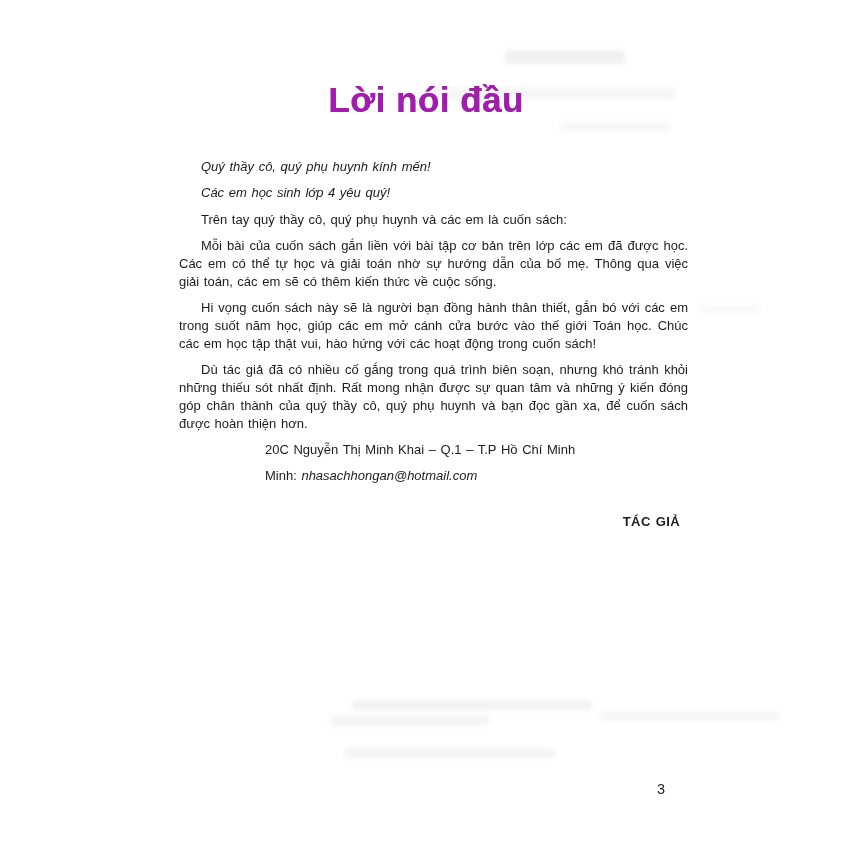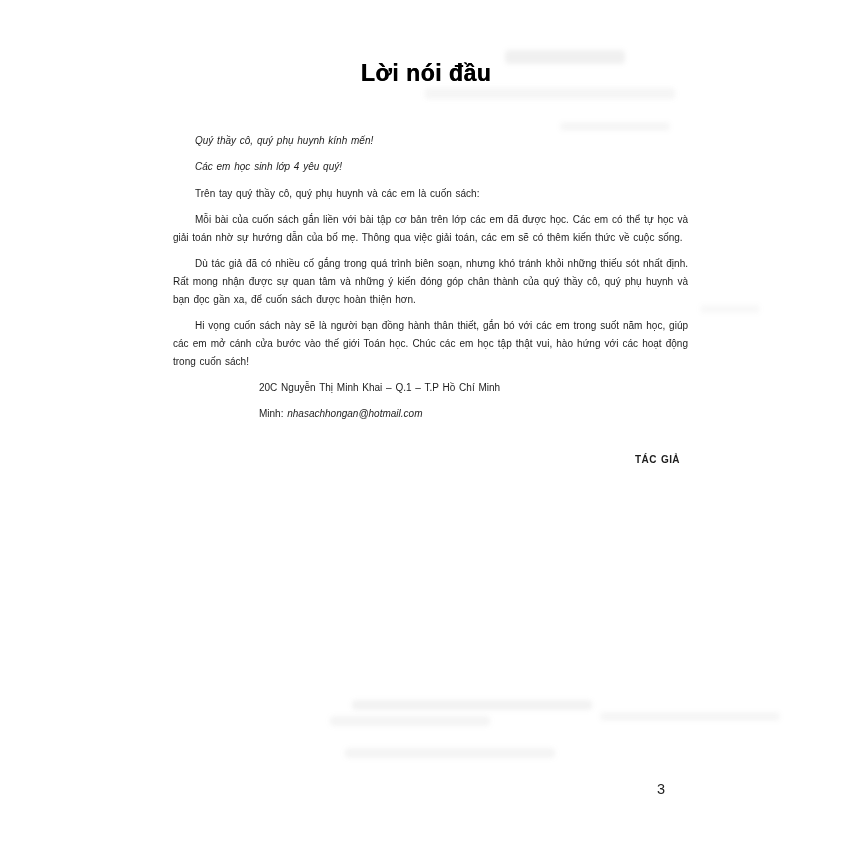--- a/index.html
+++ b/index.html
@@ -29,37 +29,37 @@
   .g2 { left: 425px; top: 88px;  width: 250px; height: 11px; background: rgba(110,110,110,0.07); }
   .g3 { left: 560px; top: 122px; width: 110px; height: 9px;  background: rgba(110,110,110,0.06); }
   .g4 { left: 700px; top: 305px; width: 60px;  height: 8px;  background: rgba(110,110,110,0.05); }
   .g5 { left: 352px; top: 700px; width: 240px; height: 10px; background: rgba(110,110,110,0.09); }
   .g6 { left: 330px; top: 716px; width: 160px; height: 10px; background: rgba(110,110,110,0.08); }
   .g7 { left: 600px; top: 712px; width: 180px; height: 9px;  background: rgba(110,110,110,0.06); }
   .g8 { left: 345px; top: 748px; width: 210px; height: 10px; background: rgba(110,110,110,0.08); }
 
   h1.title {
     margin: 0;
-    padding-top: 57px;
+    padding-top: 83px;
     text-align: center;
-    font-size: 23px;
+    font-size: 35px;
     line-height: 33px;
     font-weight: 700;
     letter-spacing: 0.5px;
-    color: #000000;
+    color: #a21caf;
     text-shadow: 0.4px 0 0 currentColor;
   }
   .content {
     position: relative;
     margin-left: 167px;
     width: 521px;
   }
   .content p {
-    margin: 8px 0 0 6px;
-    font-size: 10px;
+    margin: 8px 0 0 12px;
+    font-size: 13px;
     line-height: 18px;
     word-spacing: 1px;
   }
   p.first { margin-top: 42px; }
   p.ital { font-style: italic; text-indent: 22px; }
   p.indent { text-indent: 22px; }
   p.mt9 { margin-top: 9px; }
   p.body-para {
     text-align: justify;
     text-indent: 22px;
@@ -105,22 +105,22 @@
   <div class="ghost g8"></div>
 
   <h1 class="title">Lời nói đầu</h1>
 
   <div class="content">
     <p class="ital first">Quý thầy cô, quý phụ huynh kính mến!</p>
     <p class="ital">Các em học sinh lớp 4 yêu quý!</p>
     <p class="indent mt9">Trên tay quý thầy cô, quý phụ huynh và các em là cuốn sách:</p>
 
     <p class="body-para">Mỗi bài của cuốn sách gắn liền với bài tập cơ bản trên lớp các em đã được học. Các em có thể tự học và giải toán nhờ sự hướng dẫn của bố mẹ. Thông qua việc giải toán, các em sẽ có thêm kiến thức về cuộc sống.</p>
+    <p class="body-para">Hi vọng cuốn sách này sẽ là người bạn đồng hành thân thiết, gắn bó với các em trong suốt năm học, giúp các em mở cánh cửa bước vào thế giới Toán học. Chúc các em học tập thật vui, hào hứng với các hoạt động trong cuốn sách!</p>
     <p class="body-para">Dù tác giả đã có nhiều cố gắng trong quá trình biên soạn, nhưng khó tránh khỏi những thiếu sót nhất định. Rất mong nhận được sự quan tâm và những ý kiến đóng góp chân thành của quý thầy cô, quý phụ huynh và bạn đọc gần xa, để cuốn sách được hoàn thiện hơn.</p>
-    <p class="body-para">Hi vọng cuốn sách này sẽ là người bạn đồng hành thân thiết, gắn bó với các em trong suốt năm học, giúp các em mở cánh cửa bước vào thế giới Toán học. Chúc các em học tập thật vui, hào hứng với các hoạt động trong cuốn sách!</p>
 
 
     <p class="address-line">20C Nguyễn Thị Minh Khai – Q.1 – T.P Hồ Chí Minh</p>
     <p class="address-line"><span>Minh: </span><i>nhasachhongan@hotmail.com</i></p>
 
     <p class="signature">TÁC GIẢ</p>
   </div>
 
   <div class="page-number">3</div>
 </div>

